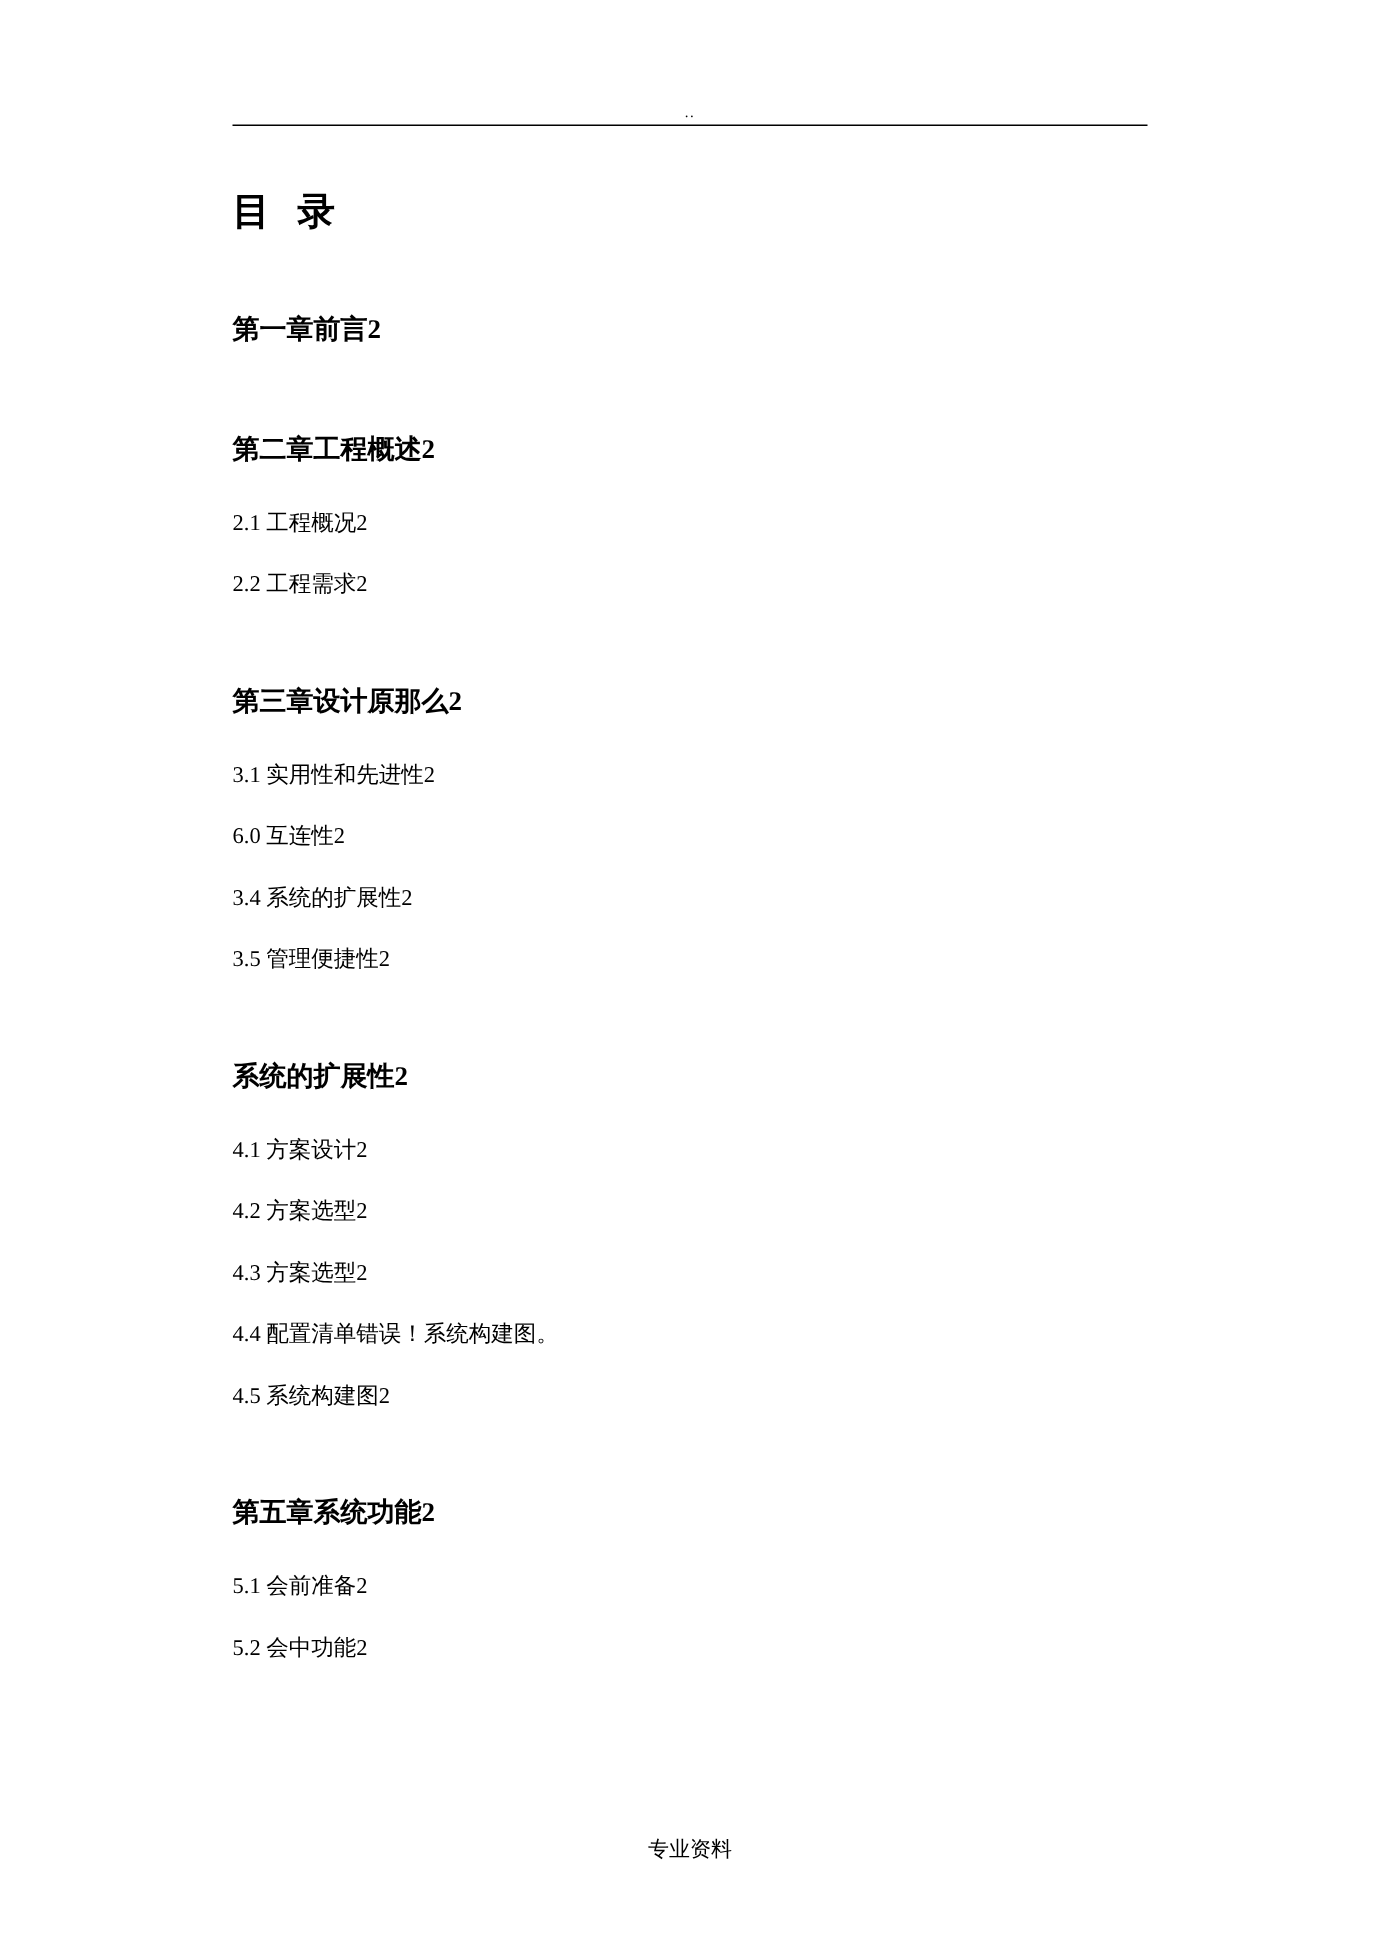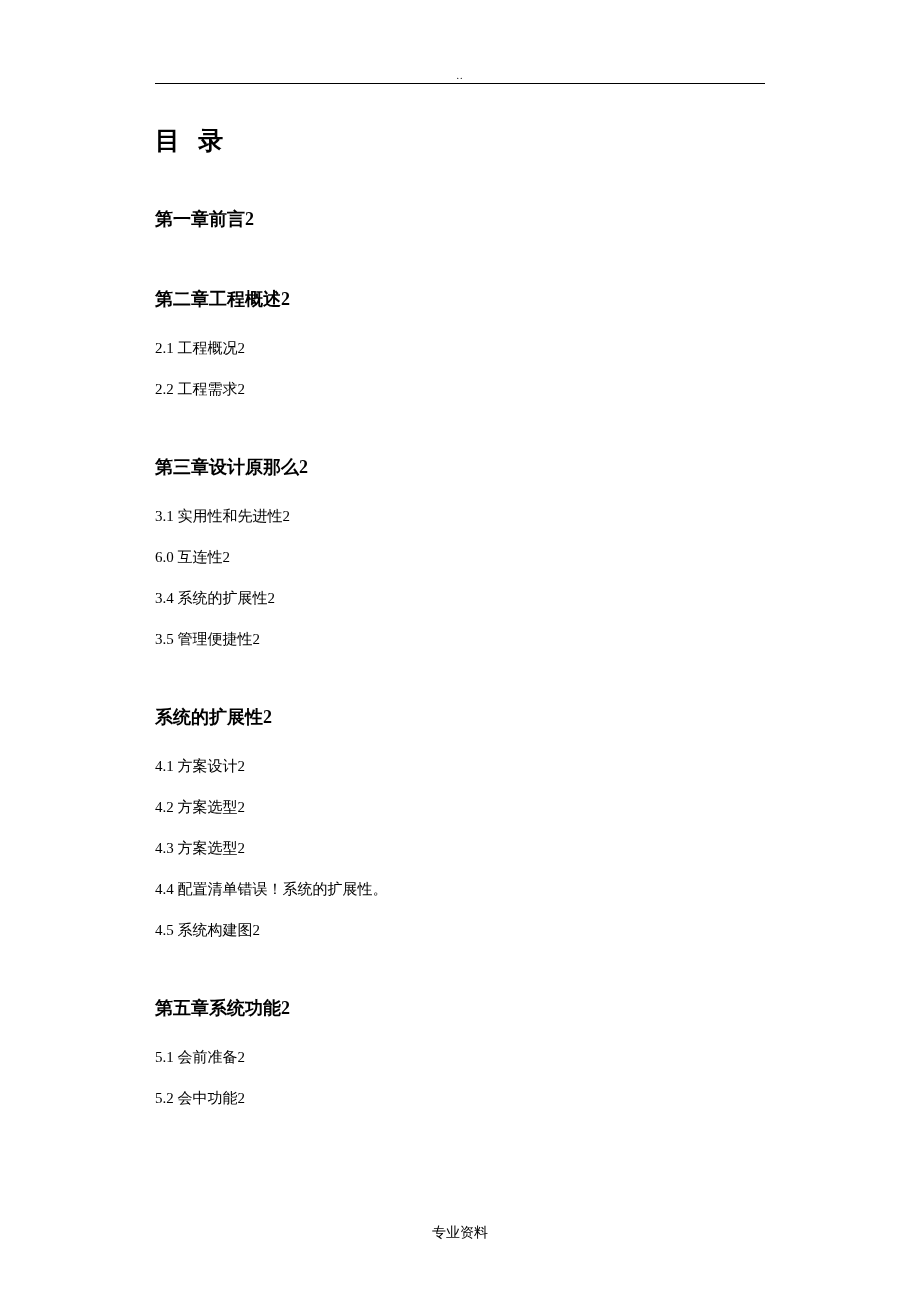--- a/index.html
+++ b/index.html
@@ -91,21 +91,21 @@
     <div class="sub"><span class="num">6.0</span><span> 互连性</span><span class="pgnum">2</span></div>
     <div class="sub"><span class="num">3.4</span><span> 系统的扩展性</span><span class="pgnum">2</span></div>
     <div class="sub"><span class="num">3.5</span><span> 管理便捷性</span><span class="pgnum">2</span></div>
 
     <div class="chapter">
       <span>系统的扩展性</span><span class="pgnum">2</span>
     </div>
     <div class="sub"><span class="num">4.1</span><span> 方案设计</span><span class="pgnum">2</span></div>
     <div class="sub"><span class="num">4.2</span><span> 方案选型</span><span class="pgnum">2</span></div>
     <div class="sub"><span class="num">4.3</span><span> 方案选型</span><span class="pgnum">2</span></div>
-    <div class="sub"><span class="num">4.4</span><span> 配置清单</span><span class="err">错误！系统的扩展性。</span></div>
+    <div class="sub"><span class="num">4.4</span><span> 配置清单</span><span class="err">错误！系统构建图。</span></div>
     <div class="sub"><span class="num">4.5</span><span> 系统构建图</span><span class="pgnum">2</span></div>
 
     <div class="chapter">
       <span>第五章系统功能</span><span class="pgnum">2</span>
     </div>
     <div class="sub"><span class="num">5.1</span><span> 会前准备</span><span class="pgnum">2</span></div>
     <div class="sub"><span class="num">5.2</span><span> 会中功能</span><span class="pgnum">2</span></div>
 
   </div>
 </div>

